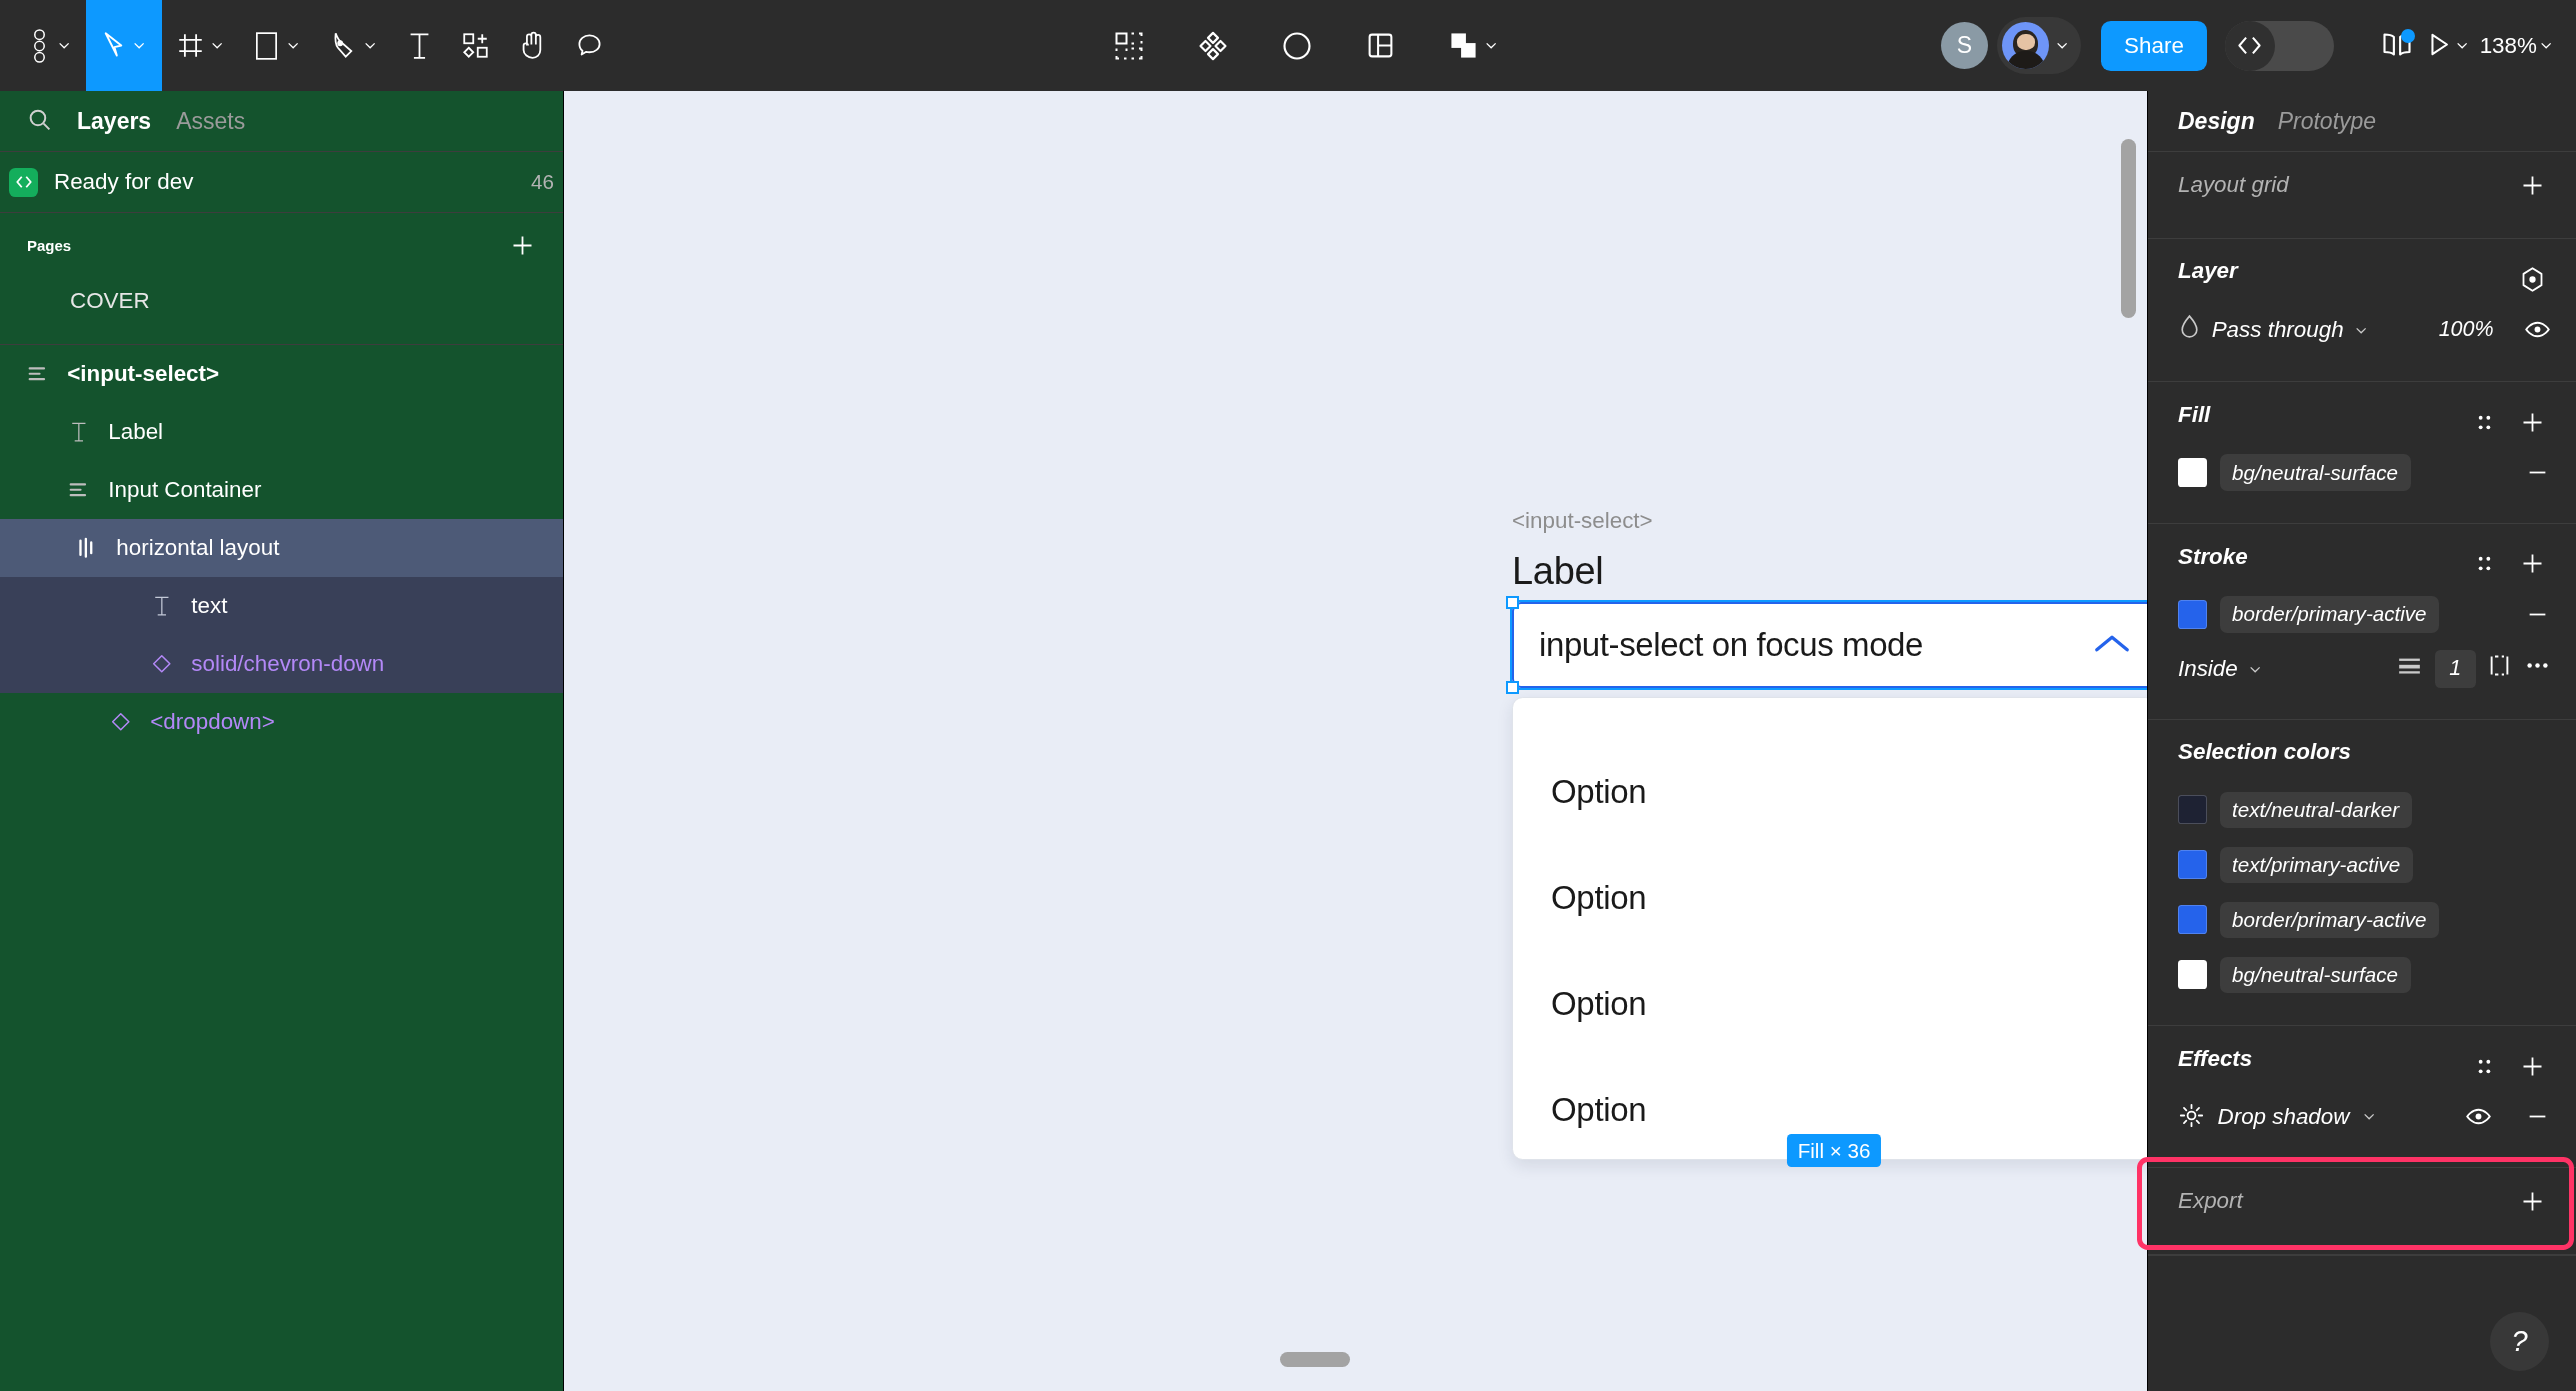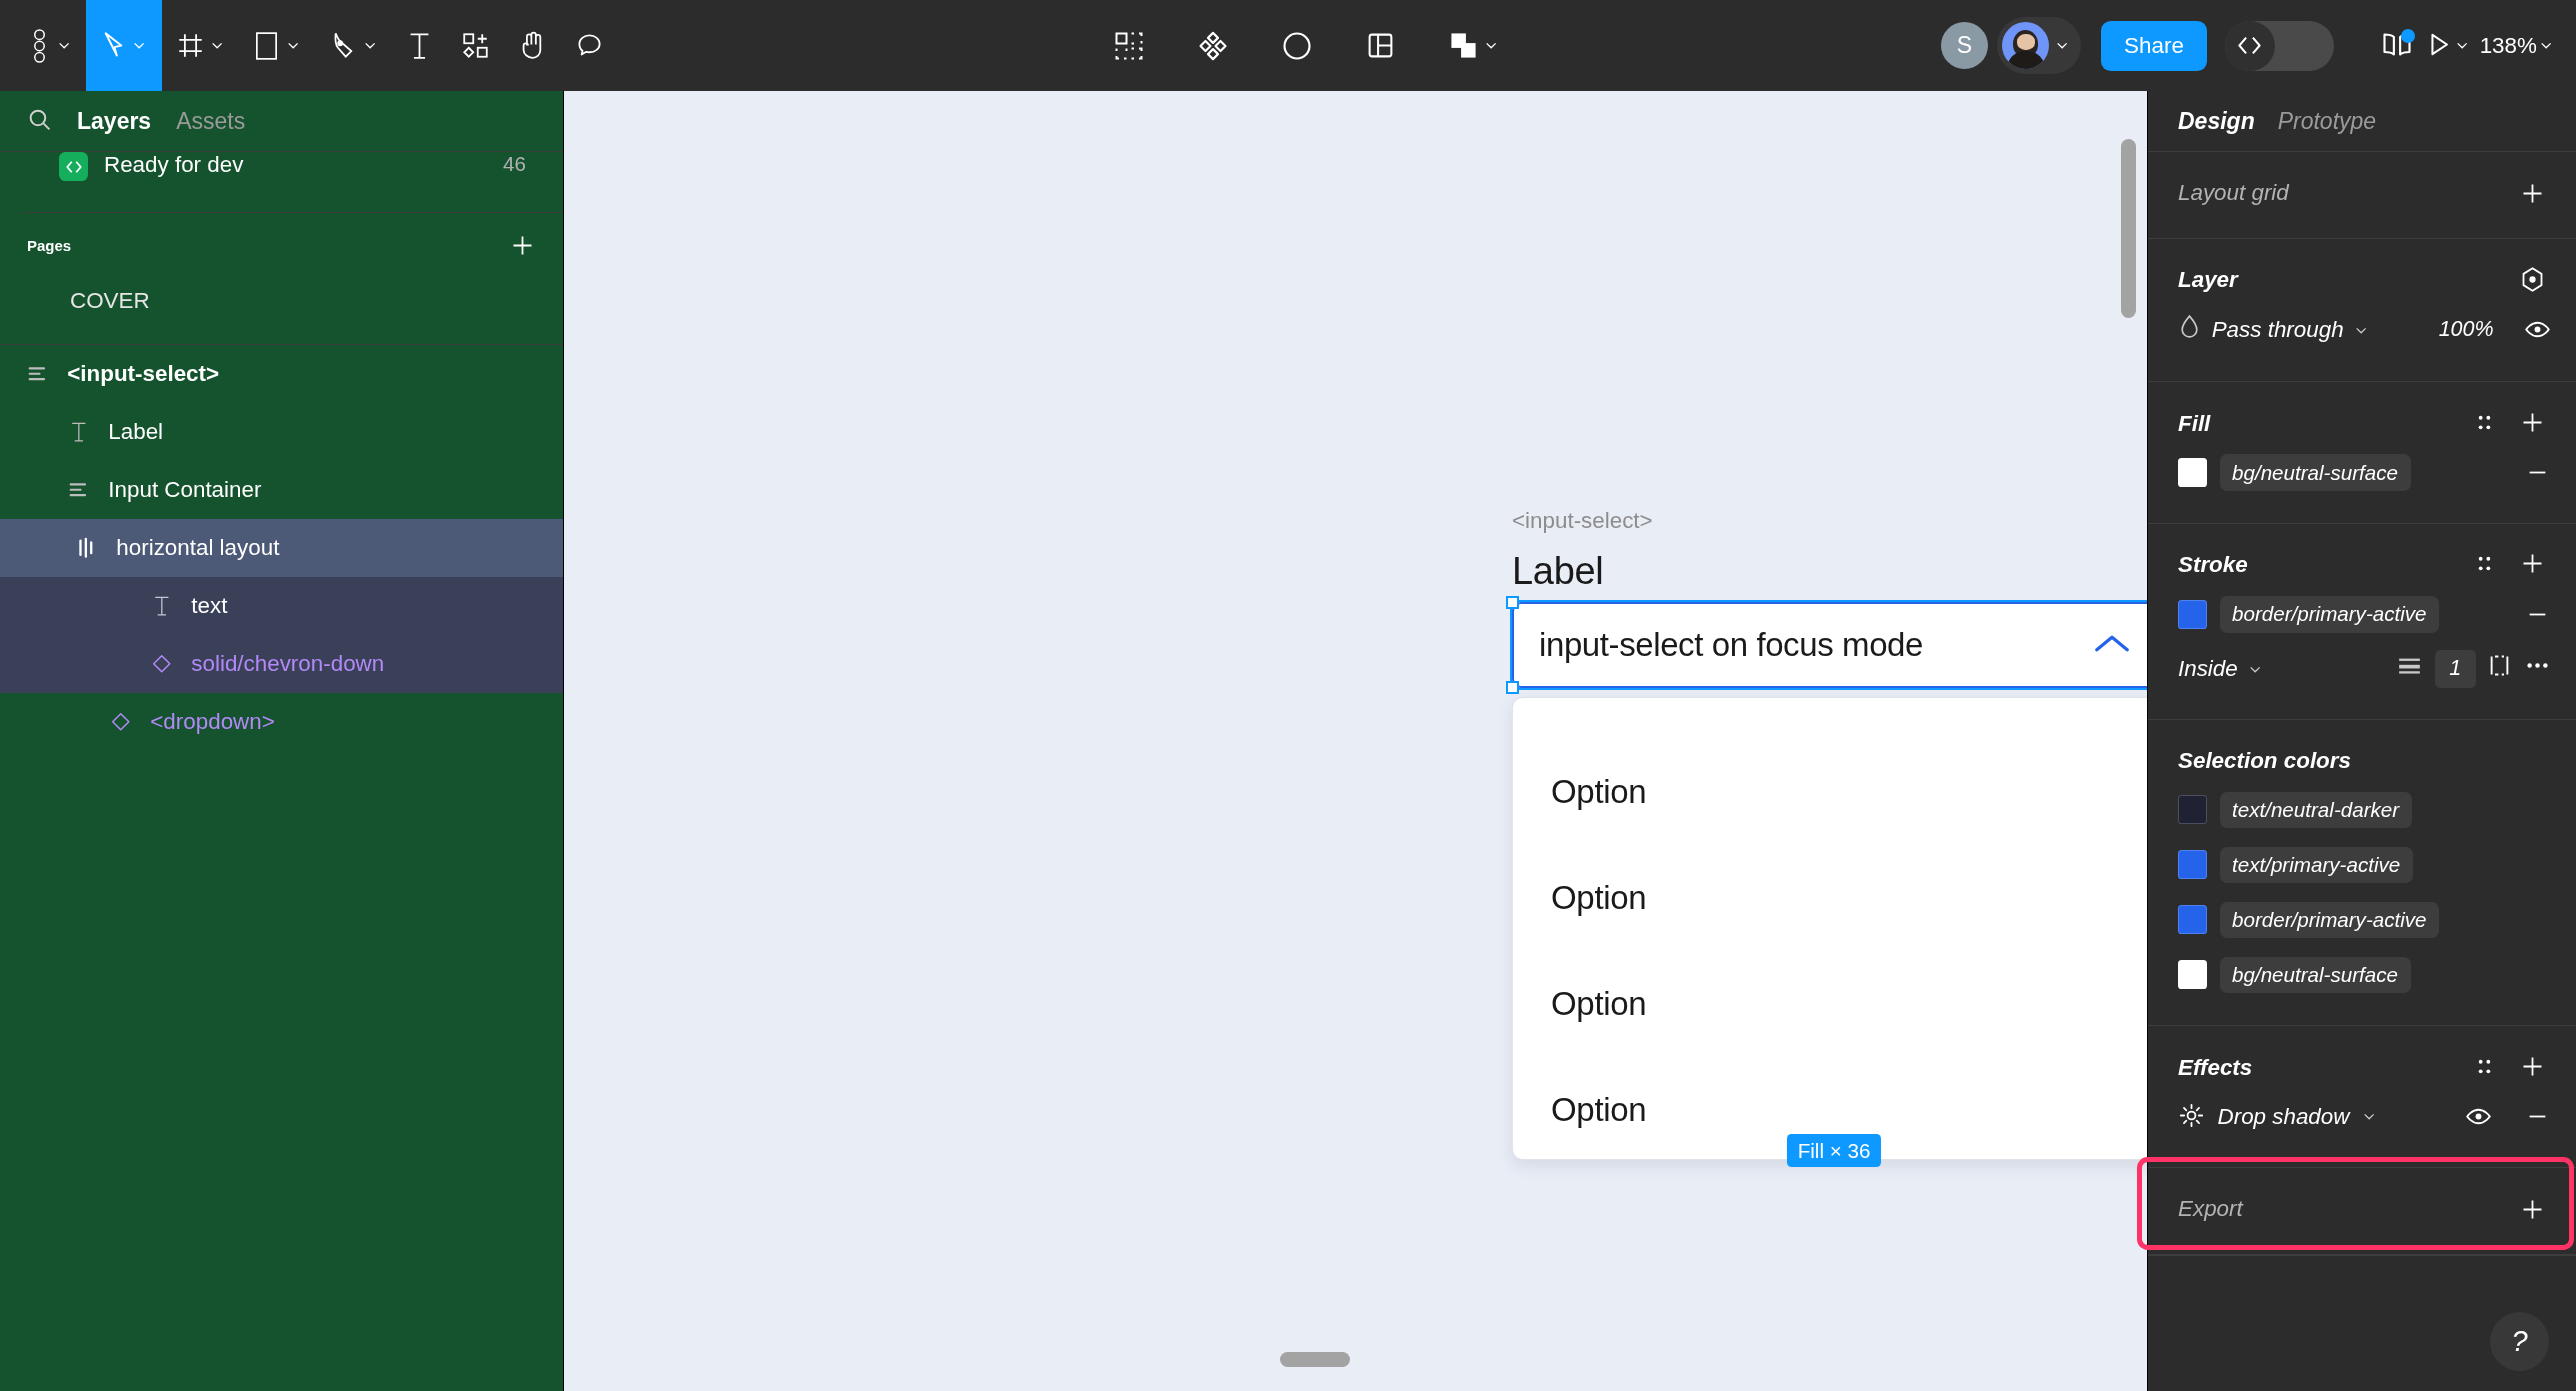--- a/index.html
+++ b/index.html
@@ -89,22 +89,22 @@
     width: 564px; flex: 0 0 564px; background: #14532d;
     display: flex; flex-direction: column; border-right: 0.9px solid #000;
   }
   .lp-tabs {
     height: 61px; display: flex; align-items: center; gap: 25px;
     padding: 0 27px; border-bottom: 0.9px solid #3d3d3d;
   }
   .lp-tab { color: #9b9b9b; font-size: 23px; cursor: pointer; }
   .lp-tab.active { color: #fff; font-weight: bold; }
   .lp-row-readydev {
-    height: 61px; display: flex; padding: 0 37px;
-    border-bottom: 0.9px solid #3d3d3d; cursor: pointer; margin-left: 22px;
+    height: 61px; display: flex; align-items: center; padding: 0 9px;
+    border-bottom: 0.9px solid #3d3d3d; cursor: pointer;
   }
   .rd-icon {
     width: 29px; height: 29px; border-radius: 6.3px; background: #14ae5c;
     color: #fff; display: flex; align-items: center; justify-content: center;
     font-size: 15px; margin-right: 16px; flex: 0 0 29px;
   }
   .rd-label { color: #fff; font-size: 22.4px; flex: 1; }
   .rd-count { color: #b3b3b3; font-size: 20.6px; }
   .lp-pages {
     border-bottom: 0.9px solid #3d3d3d; padding-bottom: 19.7px;
@@ -182,21 +182,21 @@
     font-style: italic;
   }
   .rp-tabs {
     height: 61px; display: flex; align-items: center; gap: 23px; padding: 0 30px;
     border-bottom: 0.9px solid #3d3d3d;
   }
   .rp-tab { color: #9b9b9b; font-size: 23px; cursor: pointer; }
   .rp-tab.active { color: #fff; font-weight: bold; }
   .rp-section { border-bottom: 0.9px solid #3d3d3d; padding: 19.7px 0 23px; }
   .rp-head {
-    display: flex; align-items: center; padding: 0 30px; height: 43px;
+    display: flex; padding: 0 30px; height: 43px;
   }
   .rp-title { font-size: 22.4px; color: #fff; font-weight: bold; flex: 1; }
   .rp-title.dim { color: #b3b3b3; font-weight: normal; }
   .rp-head-icons { display: flex; align-items: center; gap: 23px; color: #fff; }
   .rp-row {
     display: flex; align-items: center; padding: 0 25px 0 30px;
     height: 55px; gap: 12.5px;
   }
   .swatch {
     width: 29px; height: 29px; border-radius: 3.6px; flex: 0 0 29px;

